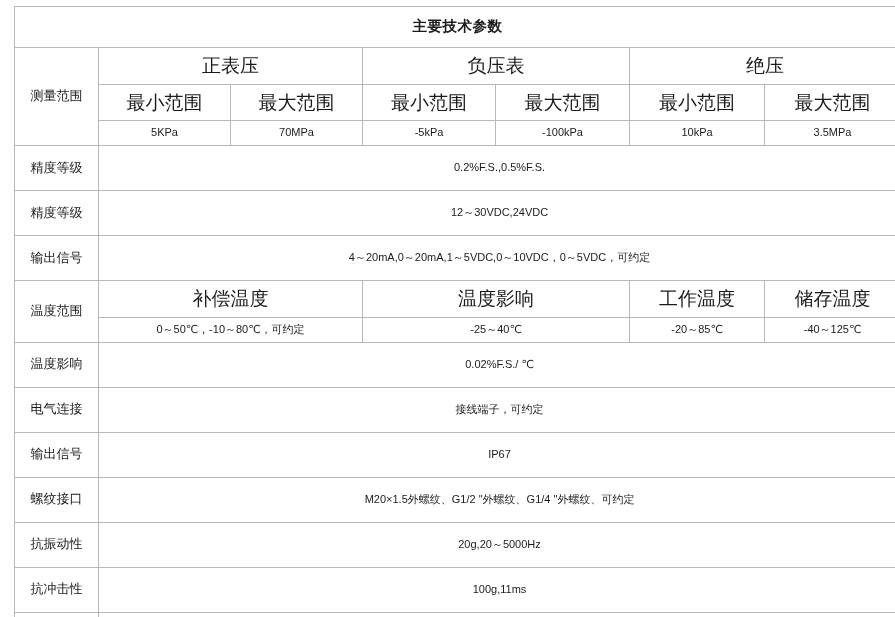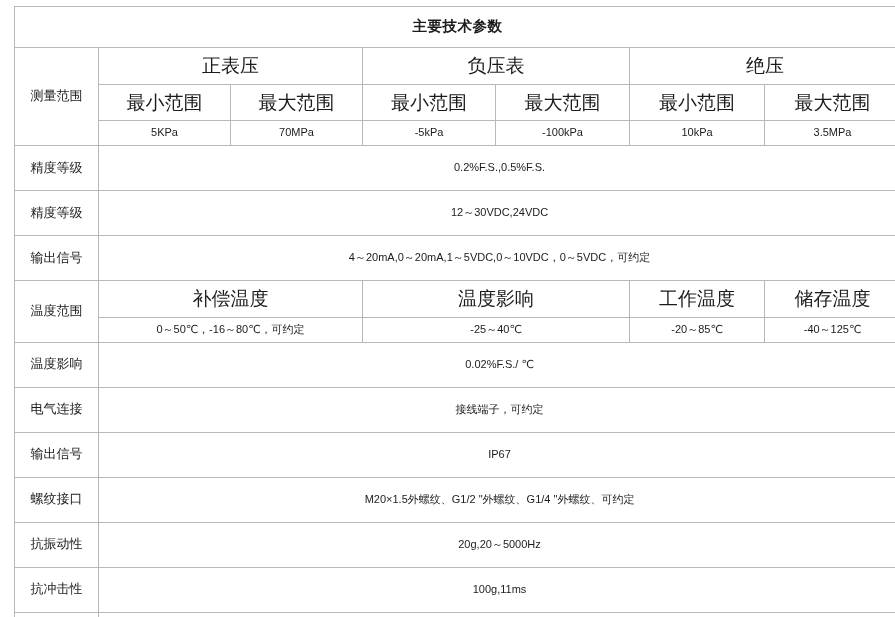--- a/index.html
+++ b/index.html
@@ -134,21 +134,21 @@
       </tr>
 
       <tr>
         <td class="rowhead" rowspan="2">温度范围</td>
         <td class="subhead" colspan="2">补偿温度</td>
         <td class="subhead" colspan="2">温度影响</td>
         <td class="subhead">工作温度</td>
         <td class="subhead">储存温度</td>
       </tr>
       <tr>
-        <td class="value compensation" colspan="2">0～50℃，-16～80℃，可约定</td>
+        <td class="value compensation" colspan="2">0～50℃，-10～80℃，可约定</td>
         <td class="value" colspan="2">-25～40℃</td>
         <td class="value">-20～85℃</td>
         <td class="value">-40～125℃</td>
       </tr>
 
       <tr>
         <td class="rowhead">温度影响</td>
         <td class="value tall" colspan="6">0.02%F.S./ ℃</td>
       </tr>
       <tr>

